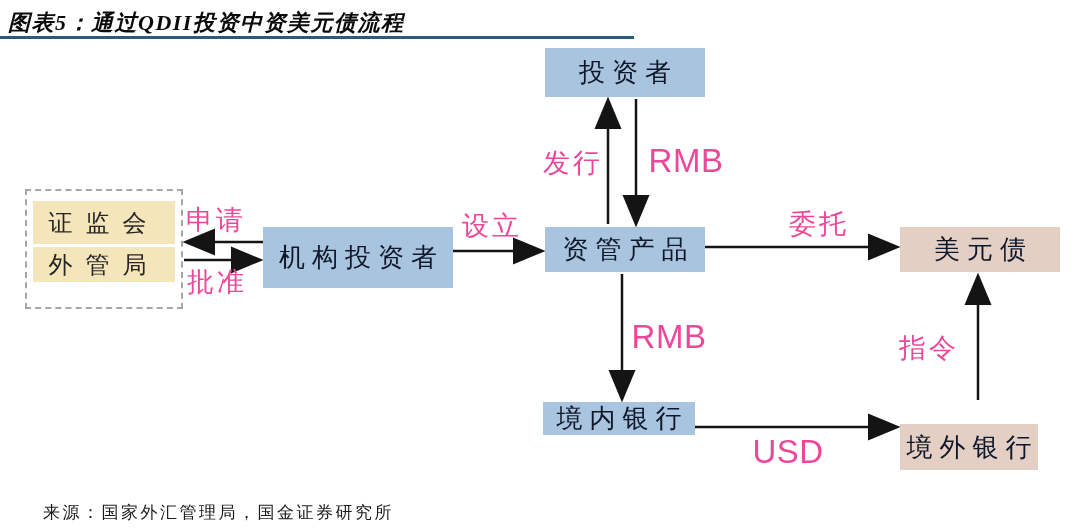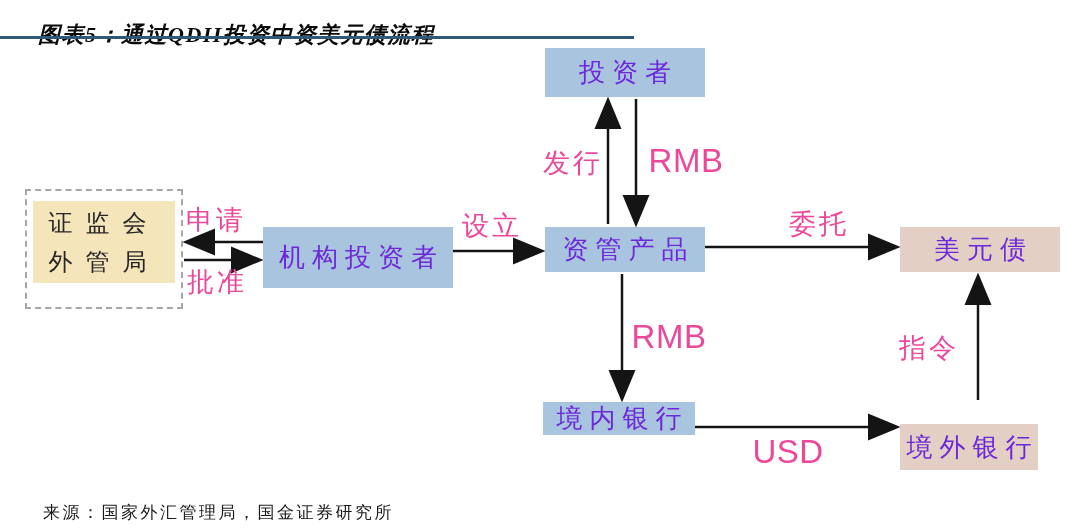--- a/index.html
+++ b/index.html
@@ -12,35 +12,34 @@
   }
   html,body{margin:0;padding:0;background:#ffffff;}
   .canvas{
     position:relative;
     width:1080px;height:530px;
     background:#ffffff;
     overflow:hidden;
     font-family:"Liberation Sans","DejaVu Sans",sans-serif;
   }
   .title{
-    position:absolute;left:8px;top:20px;
+    position:absolute;left:8px;top:8px;
     font-size:22px;font-weight:bold;font-style:italic;
     color:#0a0a0a;letter-spacing:1.5px;
     font-family:"Liberation Serif","DejaVu Serif",serif;
     white-space:nowrap;
-    margin-left:30px;
   }
   .title-underline{
     position:absolute;left:0;top:36px;width:634px;height:2.5px;
     background:var(--title-underline,#2e5a78);
   }
   .node{
     position:absolute;
     display:flex;align-items:center;justify-content:center;
-    font-size:26px;color:#6d28d9;letter-spacing:7px;
+    font-size:26px;color:#0f172a;letter-spacing:7px;
     padding-left:7px;box-sizing:border-box;
     white-space:nowrap;
   }
   .node.blue{background:var(--box-blue,#a9c4de);}
   .node.pink{background:var(--box-pink,#e3cfc3);}
   .node.yellow{
     background:var(--box-yellow,#f4e5bb);
     color:#262626;font-size:24px;letter-spacing:13px;padding-left:0;
   }
   .dashed-frame{
@@ -86,21 +85,21 @@
     <line x1="636" y1="99" x2="636" y2="222" marker-end="url(#ah)"></line>
     <line x1="705" y1="247" x2="895" y2="247" marker-end="url(#ah)"></line>
     <line x1="622" y1="274" x2="622" y2="397" marker-end="url(#ah)"></line>
     <line x1="695" y1="427" x2="895" y2="427" marker-end="url(#ah)"></line>
     <line x1="978" y1="400" x2="978" y2="278" marker-end="url(#ah)"></line>
   </svg>
 
   <div class="dashed-frame"></div>
 
   <div class="node yellow" style="left:33px;top:201px;width:142px;height:43px">证监会</div>
-  <div class="node yellow" style="left:33px;top:240px;width:142px;height:43px">外管局</div>
+  <div class="node yellow" style="left:33px;top:247px;width:142px;height:35px">外管局</div>
 
   <div class="node blue" style="left:545px;top:48px;width:160px;height:49px">投资者</div>
   <div class="node blue" style="left:263px;top:227px;width:190px;height:61px">机构投资者</div>
   <div class="node blue" style="left:545px;top:227px;width:160px;height:45px">资管产品</div>
   <div class="node pink" style="left:900px;top:227px;width:160px;height:45px">美元债</div>
   <div class="node blue" style="left:543px;top:402px;width:152px;height:33px">境内银行</div>
   <div class="node pink" style="left:900px;top:424px;width:138px;height:46px">境外银行</div>
 
   <div class="edge-label cn" style="left:216px;top:220px">申请</div>
   <div class="edge-label cn" style="left:217px;top:282px">批准</div>

